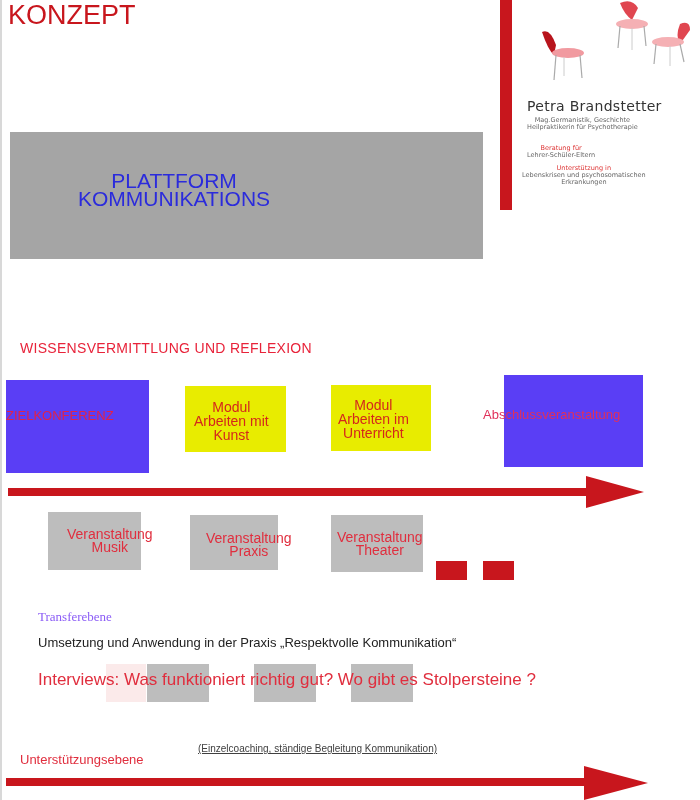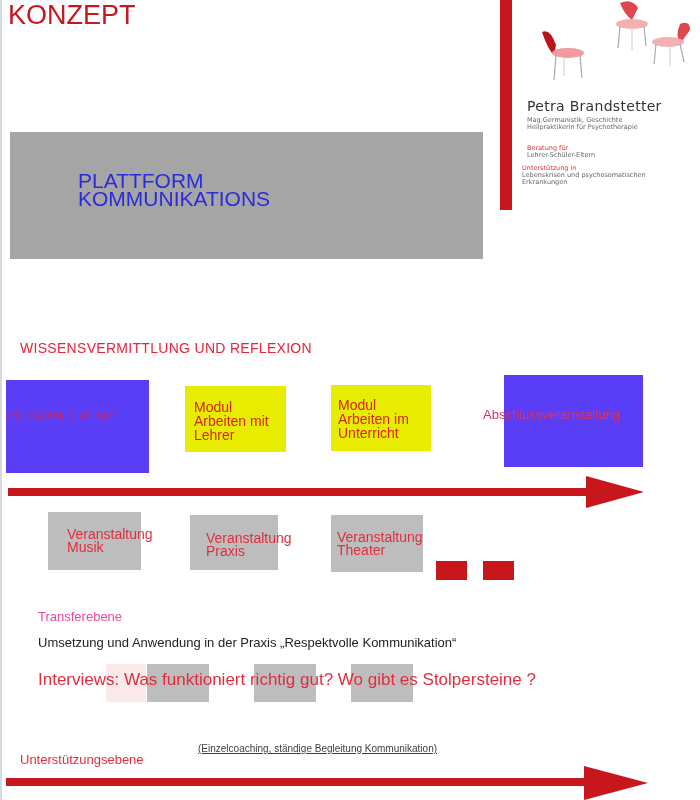--- a/index.html
+++ b/index.html
@@ -1,35 +1,35 @@
 <!DOCTYPE html>
 <html><head>
 <meta charset="utf-8">
 <style>
   html, body { margin:0; padding:0; }
   body { width:700px; height:800px; background:#ffffff; position:relative; overflow:hidden; font-family:"Liberation Sans", sans-serif; }
-  .abs { position:absolute; }
+  .abs { position:absolute;text-align:center; }
   .leftline { left:0; top:0; width:2px; height:800px; background:#d8d8d8; }
   .title1 { left:8px; top:0px; font-size:27px; color:#c8161d; line-height:30px; }
   .title2 { left:8px; top:36px; font-size:27px; color:#c8161d; line-height:24px; }
   .platform { left:10px; top:132px; width:473px; height:127px; background:#a5a5a5; }
   .platform-text { left:78px; top:172px; font-size:21px; color:#2b2bdc; line-height:18px; }
   .card-bar { left:500px; top:0; width:12px; height:210px; background:#c8161d; }
   .card-name { left:527px; top:98px; font-size:14px; color:#333; font-family:"DejaVu Sans", sans-serif; letter-spacing:0.3px; }
   .card-small { font-size:6.5px; line-height:7px; font-family:"DejaVu Sans", sans-serif; color:#666; }
   .card-red { color:#d33; }
   .section-label { left:20px; top:340px; font-size:14px; color:#e8233a; letter-spacing:0.3px; }
   .blue-box { background:#5a3ef5; }
   .yellow-box { background:#e8ec00; }
   .box-text { color:#d4271b; font-size:14px; line-height:14px; }
   .grey-box { background:#bdbdbd; }
   .grey-text { color:#e02e3e; font-size:14px; line-height:13px; }
   .red-sq { background:#c8161d; }
   .arrow svg { display:block; }
-  .transfer-label { left:38px; top:609px; font-size:13px; color:#ec4899; }
+  .transfer-label { left:38px; top:609px; font-size:13px; color:#8b5cf6;font-family:Liberation Serif, serif; }
   .praxis-text { left:38px; top:635px; font-size:13px; color:#222; }
   .interviews { left:38px; top:670px; font-size:17px; color:#e02e3e; }
   .sq-grey { background:#bdbdbd; }
   .sq-pink { background:#fbeaea; }
   .support-label { left:20px; top:752px; font-size:13px; color:#e02e3e; }
   .support-note { left:198px; top:743px; font-size:10px; color:#404040;text-decoration:underline; }
 </style>
 </head>
 <body>
 
@@ -85,21 +85,21 @@
 
 <div class="abs section-label">WISSENSVERMITTLUNG UND REFLEXION</div>
 
 <div class="abs blue-box" style="left:6px; top:380px; width:143px; height:93px;"></div>
 <div class="abs box-text" style="left:6px; top:409px; font-size:13px; color:#e0224a;">ZIELKONFERENZ</div>
 
 <div class="abs yellow-box" style="left:185px; top:386px; width:101px; height:66px;"></div>
 <div class="abs box-text" style="left:194px; top:400px;">
   <div>Modul</div>
   <div>Arbeiten mit</div>
-  <div>Lehrer</div>
+  <div>Kunst</div>
 </div>
 
 <div class="abs yellow-box" style="left:331px; top:385px; width:100px; height:66px;"></div>
 <div class="abs box-text" style="left:338px; top:398px;">
   <div>Modul</div>
   <div>Arbeiten im</div>
   <div>Unterricht</div>
 </div>
 
 <div class="abs blue-box" style="left:504px; top:375px; width:139px; height:92px;"></div>

